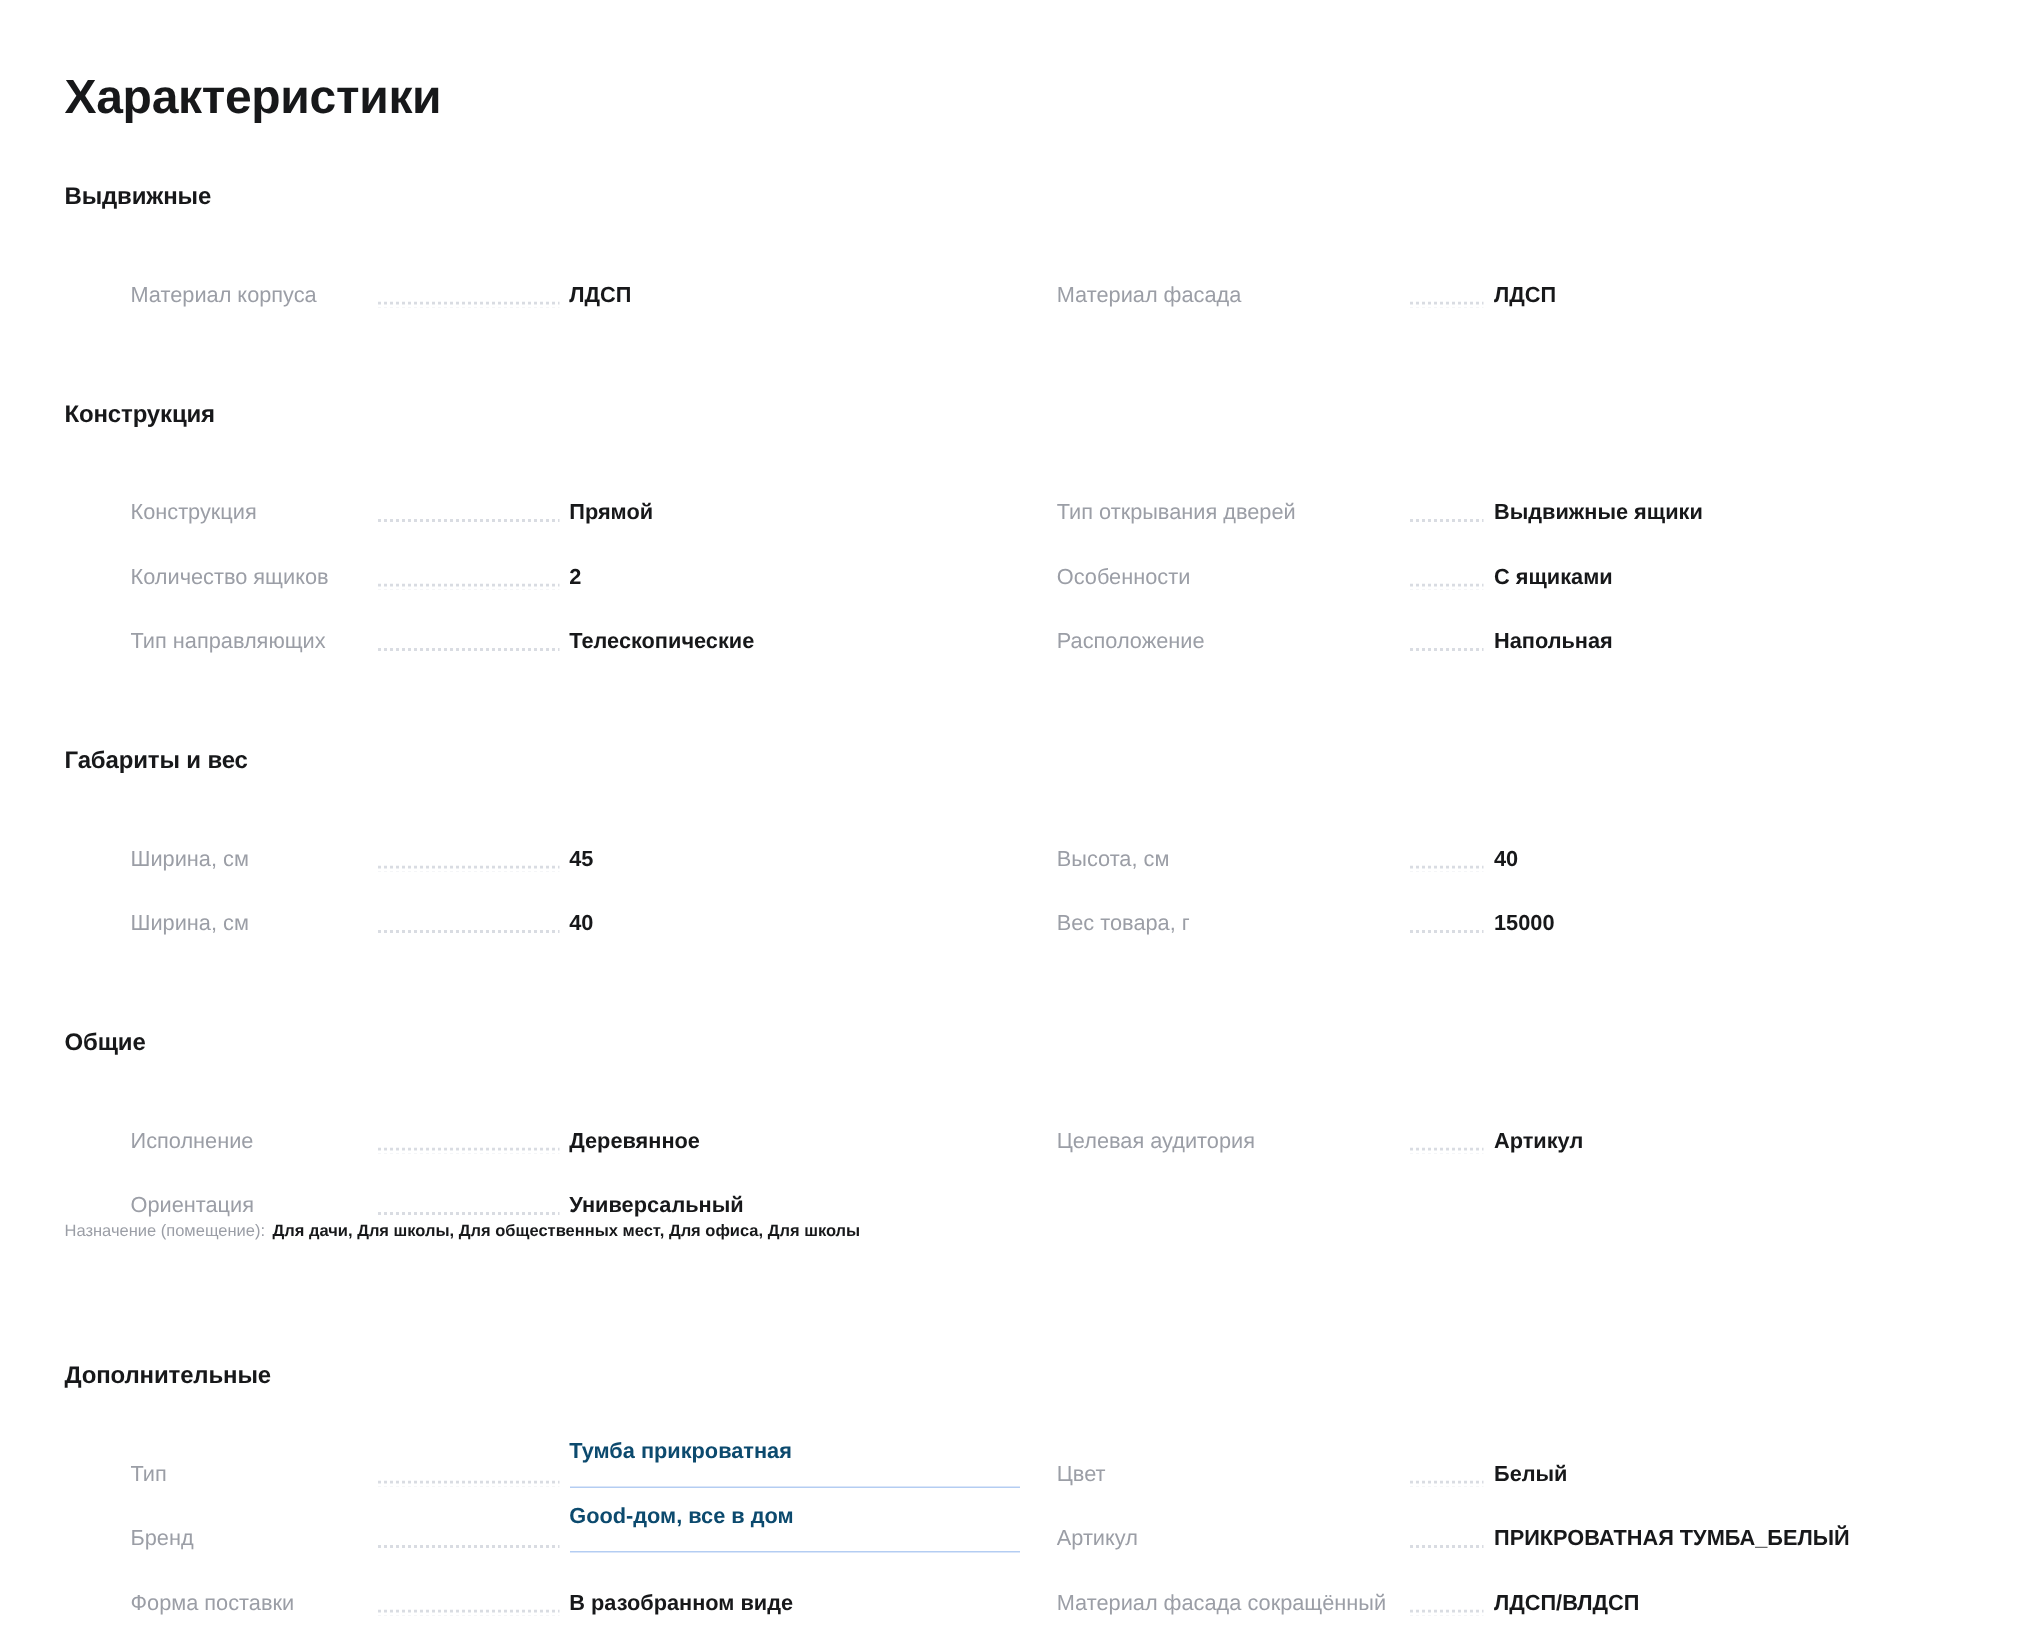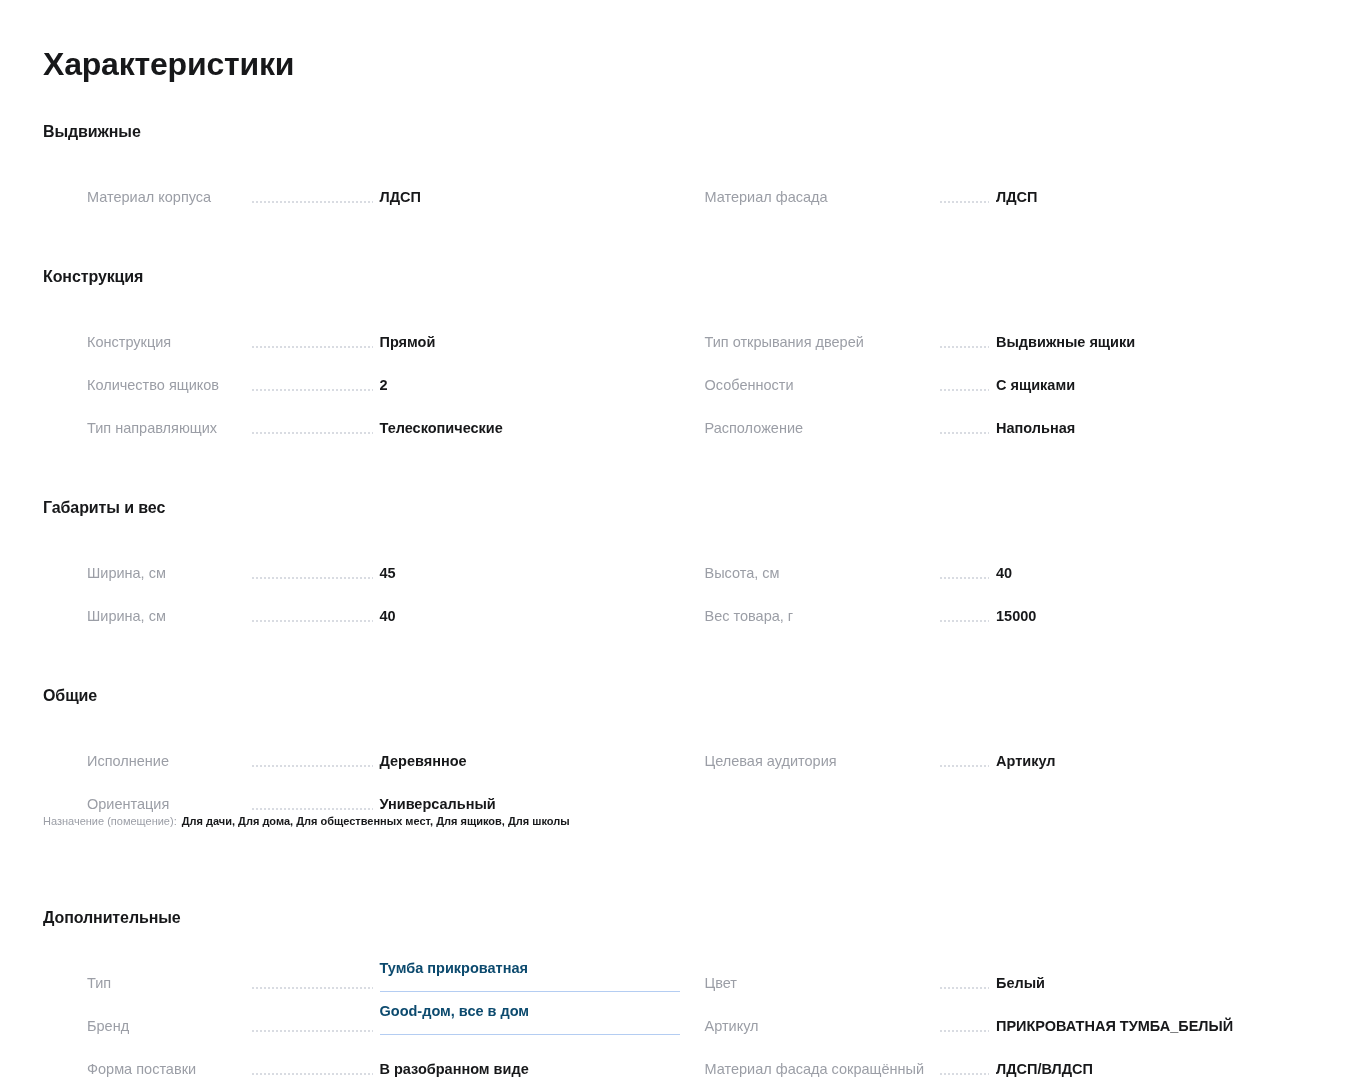--- a/index.html
+++ b/index.html
@@ -232,21 +232,21 @@
           <div class="col right">
             <div class="spec-row">
               <span class="spec-label">Целевая аудитория</span>
               <span class="leader"></span>
               <span class="spec-value">Артикул</span>
             </div>
           </div>
         </div>
         <div class="fullrow">
           <span class="spec-label">Назначение (помещение):</span>
-          <span class="spec-value">Для дачи, Для дома, Для общественных мест, Для ящиков, Для школы</span>
+          <span class="spec-value">Для дачи, Для школы, Для общественных мест, Для офиса, Для школы</span>
         </div>
       </div>
       <div class="section-gap"></div>
       <div class="section">
         <h2 class="section-title">Дополнительные</h2>
         <div class="grid">
           <div class="col left">
             <div class="spec-row">
               <span class="spec-label">Тип</span>
               <span class="leader"></span>

